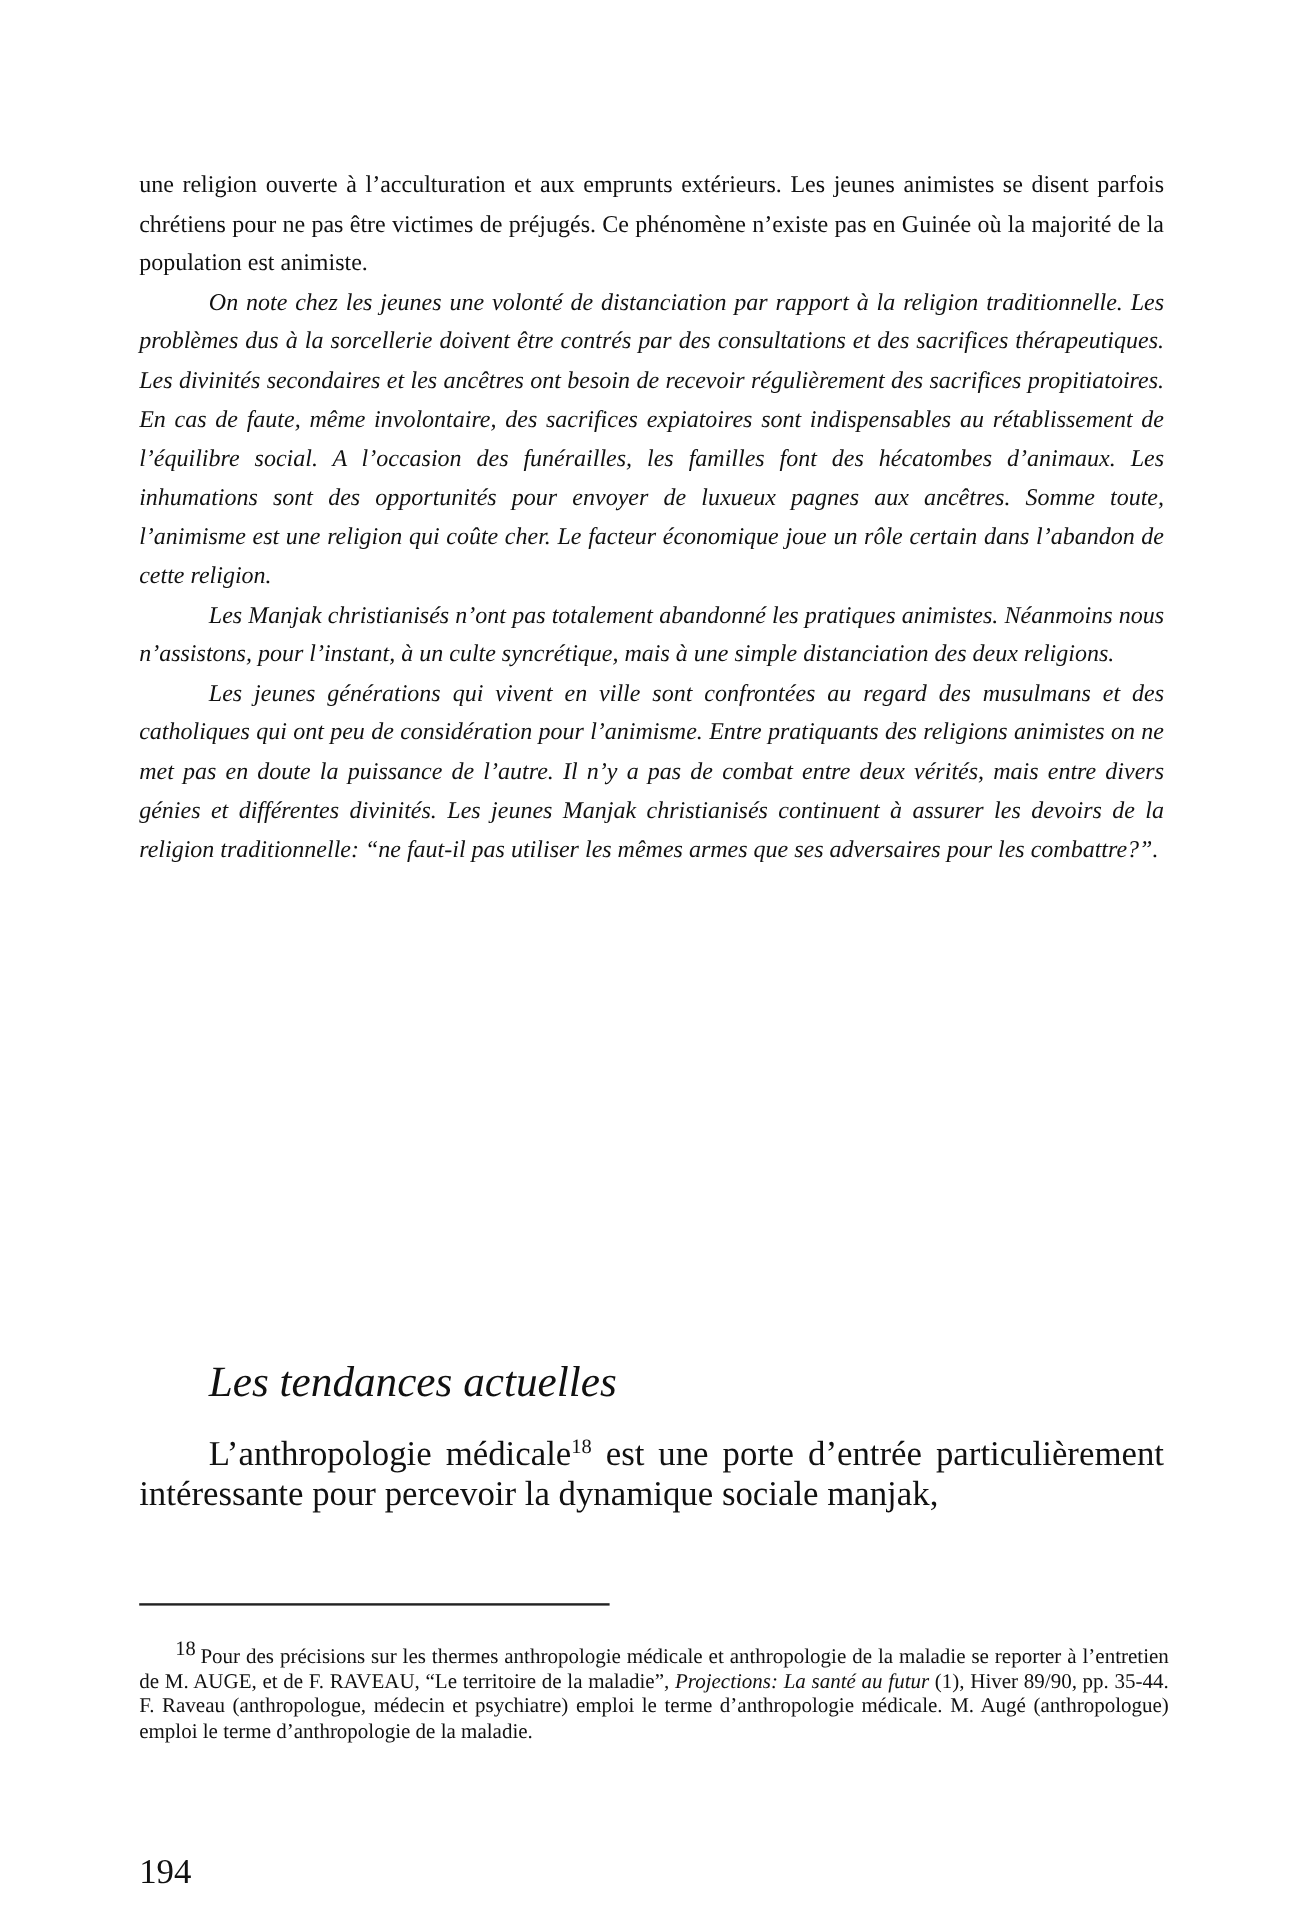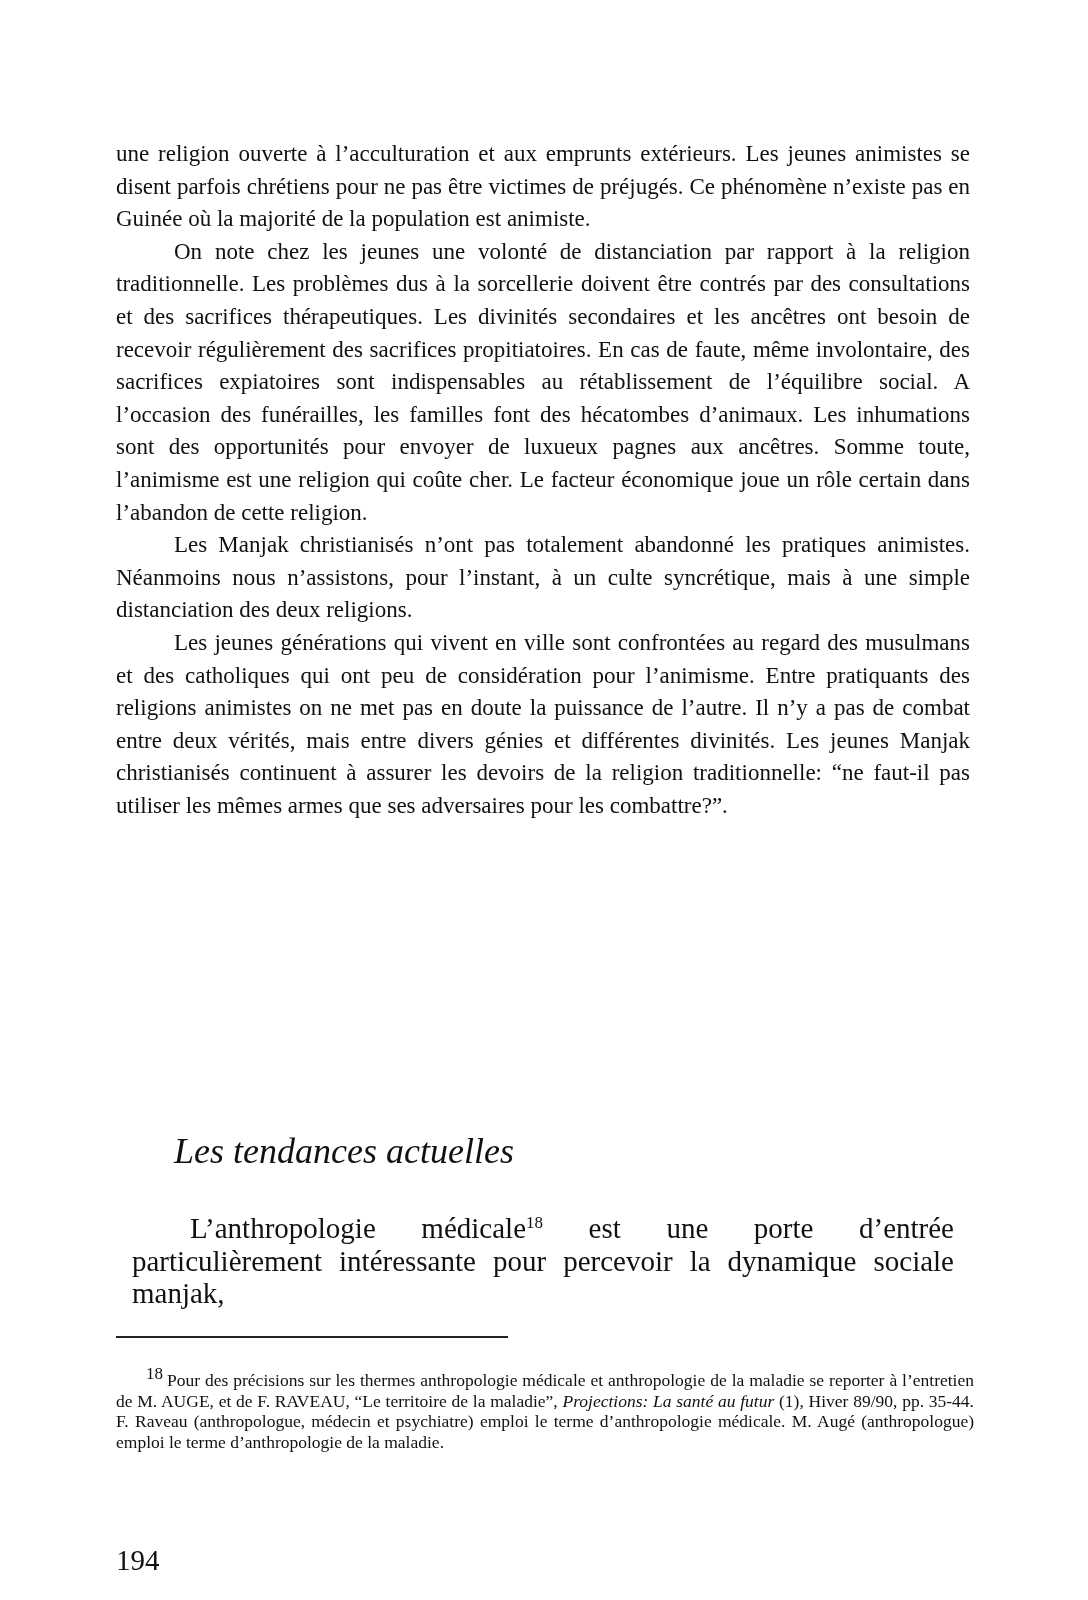--- a/index.html
+++ b/index.html
@@ -1,22 +1,22 @@
 <!DOCTYPE html>
 <html><head>
 <meta charset="utf-8">
 <style>
   html, body { margin:0; padding:0; background:#ffffff; }
   body { width:1088px; height:1600px; position:relative; overflow:hidden; color:#111; font-family:"Liberation Serif", serif; }
   .page { position:absolute; left:116px; top:138px; width:854px; }
-  .body-text p { margin:0; font-size:23px; line-height:32.6px; text-align:justify; text-align-last:left; }
-  .body-text p.indent { text-indent:58px; }
+  .body-text p { margin:0; font-size:20px; line-height:32.6px; text-align:justify; text-align-last:left; }
+  .body-text p.indent { text-indent:58px;font-style:italic; }
   .heading { position:absolute; left:174px; top:1130px; font-size:36px; font-style:italic; }
   .after { position:absolute; left:116px; top:1196px; width:854px; }
-  .after p { margin:16px; font-size:29px; line-height:32.6px; text-align:justify; text-indent:58px; }
+  .after p { margin:0; font-size:29px; line-height:32.6px; text-align:justify; text-indent:58px; }
   sup { font-size:17px; vertical-align:10px; line-height:0; }
   .rule { position:absolute; left:116px; top:1336px; width:392px; border-top:2px solid #222; }
   .footnote { position:absolute; left:116px; top:1364px; width:858px; font-size:17.5px; line-height:20.5px; text-align:justify; }
   .footnote .fn-num { font-size:17px; vertical-align:7px; margin-left:30px; margin-right:4px; }
   .footnote i { font-style:italic; }
   .pagenum { position:absolute; left:116px; top:1544px; font-size:29px; }
 </style>
 </head>
 <body>
 

